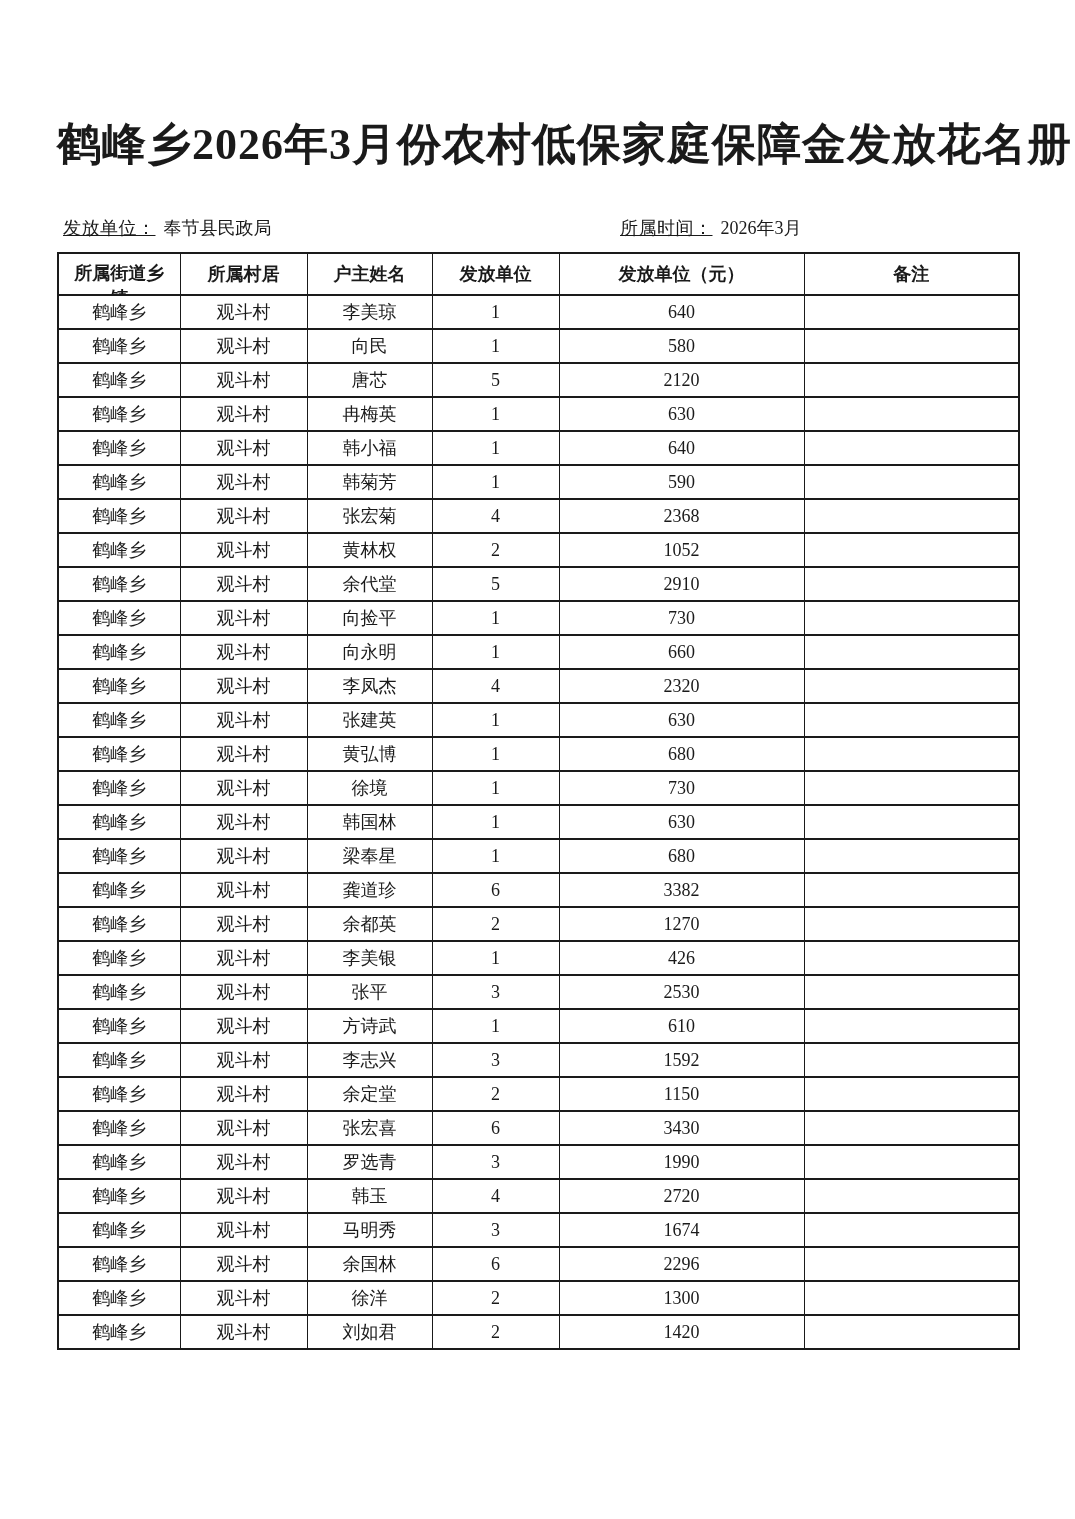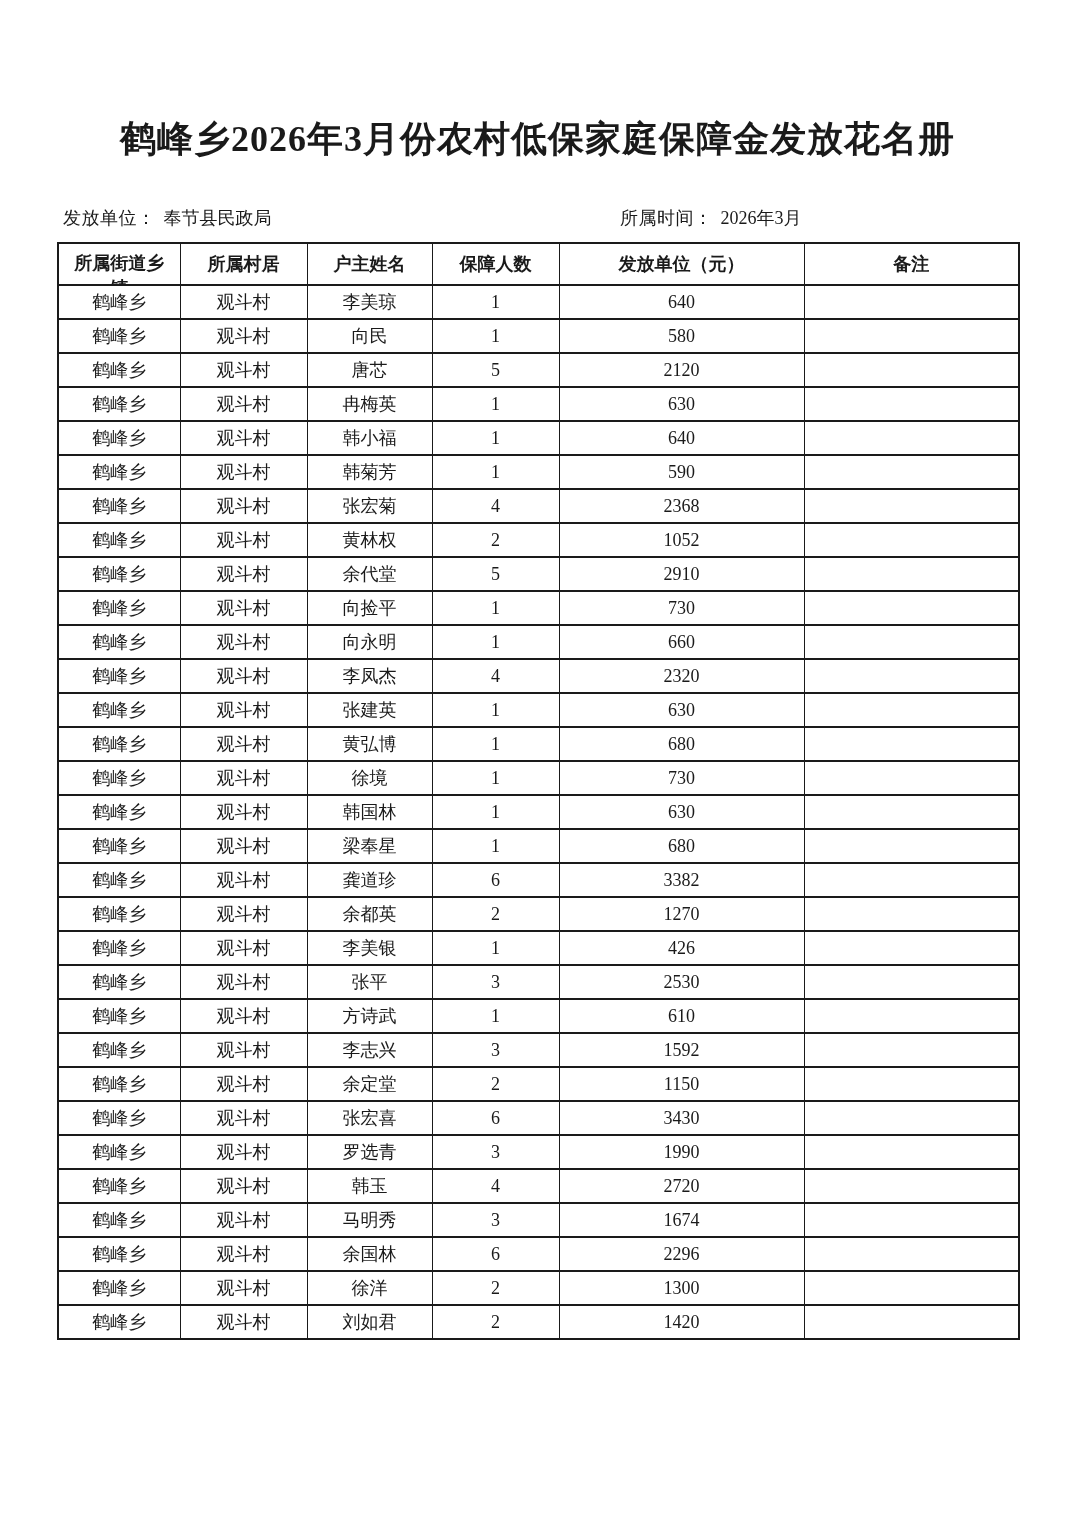--- a/index.html
+++ b/index.html
@@ -12,35 +12,34 @@
     overflow: hidden;
   }
   .sheet {
     position: absolute;
     left: 57px;
     top: 97px;
     width: 961px;
   }
   .doc-title {
     margin-top: 18px;
-    text-align: center;
-    font-size: 36px;
+    font-size: 44px;
     font-weight: bold;
     letter-spacing: 1px;
     white-space: nowrap;
   }
   .meta-row {
     position: relative;
     height: 28px;
     margin-top: 42px;
     font-size: 18px;
   }
   .meta-issuer { position: absolute; left: 6px; top: 0; }
   .meta-period { position: absolute; left: 563px; top: 0; }
-  .meta-label { letter-spacing: 0.5px; }
+  .meta-label { letter-spacing: 0.5px; text-decoration: underline; }
   .meta-value { margin-left: 8px; }
   table.roster {
     margin-top: 8px;
     width: 961px;
     border-collapse: collapse;
     table-layout: fixed;
     border: 2px solid #1a1a1a;
   }
   table.roster th, table.roster td {
     border-left: 1px solid #1a1a1a;
@@ -99,21 +98,21 @@
       <col style="width:245px">
       <col style="width:215px">
     </colgroup>
     <thead>
       <tr>
         <th class="clip-wrap">
           <span class="wrap-inner">所属街道乡镇</span>
         </th>
         <th>所属村居</th>
         <th>户主姓名</th>
-        <th>保障人数</th>
+        <th>发放单位</th>
         <th>发放单位（元）</th>
         <th>备注</th>
       </tr>
     </thead>
     <tbody>
         <tr>
     <td>鹤峰乡</td>
     <td>观斗村</td>
     <td>李美琼</td>
     <td>1</td>

